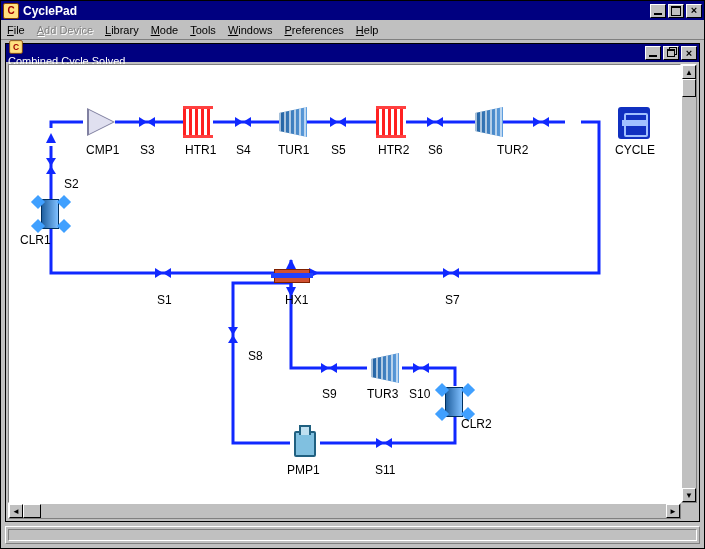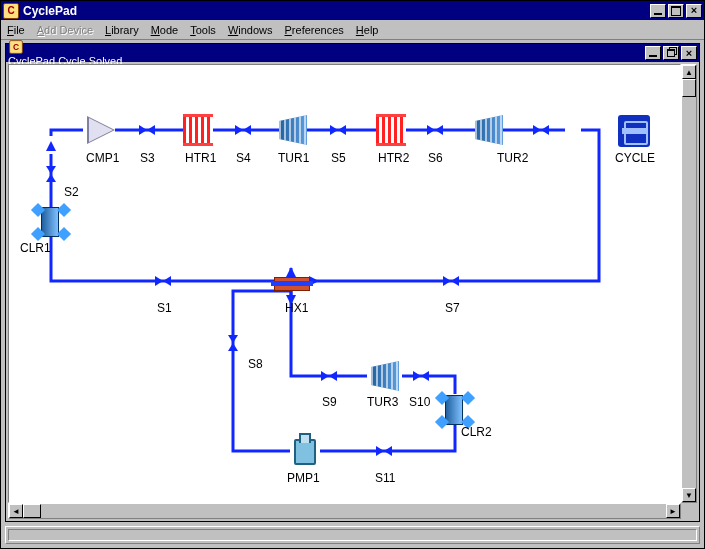--- a/index.html
+++ b/index.html
@@ -28,21 +28,21 @@
 .vscroll .arrow.down{bottom:0;left:0}
 .vscroll .thumb{position:absolute;left:0;top:14px;width:14px;height:18px;background:#c0c0c0;border:1px solid #000;border-top-color:#fff;border-left-color:#fff;box-sizing:border-box}
 .hscroll{position:absolute;left:2px;right:18px;bottom:2px;height:16px;background:#c0c0c0;border:1px solid #808080;border-left-color:#fff;border-top-color:#fff;box-sizing:border-box}
 .hscroll .arrow.left{left:0;top:0}
 .hscroll .arrow.right{right:0;top:0}
 .hscroll .thumb{position:absolute;top:0;left:14px;height:14px;width:18px;background:#c0c0c0;border:1px solid #000;border-top-color:#fff;border-left-color:#fff;box-sizing:border-box}
 .status-bar{position:absolute;left:4px;right:4px;bottom:4px;height:18px;background:#c0c0c0;border:1px solid #808080;border-top-color:#fff;border-left-color:#fff;box-sizing:border-box}
 .status-inner{position:absolute;left:2px;right:2px;top:2px;bottom:2px;border:1px solid #808080;border-bottom-color:#fff;border-right-color:#fff}
 
 
-.diagram{position:absolute;left:0;top:16px;width:652px;height:450px}
+.diagram{position:absolute;left:0;top:8px;width:652px;height:450px}
 .lbl{position:absolute;color:#000;font-size:12px;font-family:Arial,sans-serif;white-space:nowrap}
 
 
 .comp{position:absolute;width:36px;height:30px}
 .cmp-shape{width:0;height:0;border-top:14px solid transparent;border-bottom:14px solid transparent;border-left:28px solid #8080a0;position:absolute;left:4px;top:1px}
 .cmp-shape::after{content:"";position:absolute;left:-26px;top:-12px;width:0;height:0;border-top:12px solid transparent;border-bottom:12px solid transparent;border-left:24px solid #e0e0f0}
 .htr-shape{position:absolute;left:2px;top:2px;width:30px;height:26px;background:repeating-linear-gradient(90deg,#ff2020 0 3px,#fff 3px 6px);box-shadow:0 -3px 0 #ff4040,0 3px 0 #ff4040}
 .tur-shape{position:absolute;left:4px;top:0;width:28px;height:30px;background:linear-gradient(90deg,#2060a0,#60a0e0);clip-path:polygon(0 20%,100% 0,100% 100%,0 80%)}
 .tur-shape::before{content:"";position:absolute;left:0;top:0;width:100%;height:100%;background:repeating-linear-gradient(90deg,rgba(255,255,255,.6) 0 2px,transparent 2px 5px)}
 .clr-shape{position:absolute;left:8px;top:2px;width:16px;height:28px;background:linear-gradient(90deg,#2060a0,#80c0ff);border:1px solid #003060}
@@ -90,21 +90,21 @@
     <span class="menu-item"><span class="ul">W</span>indows</span>
     <span class="menu-item"><span class="ul">P</span>references</span>
     <span class="menu-item"><span class="ul">H</span>elp</span>
   </div>
 
   <div class="mdi-area">
     <div class="doc-window">
       <div class="doc-title">
         <div class="title-left">
           <div class="app-icon" style="transform:scale(.85)">C</div>
-          <span class="title-text">CyclePad Cycle Solved</span>
+          <span class="title-text">Combined Cycle Solved</span>
         </div>
         <div class="win-btns">
           <div class="win-btn min"></div>
           <div class="win-btn restore"></div>
           <div class="win-btn close">×</div>
         </div>
       </div>
 
       <div class="doc-canvas">
         <div class="diagram">

